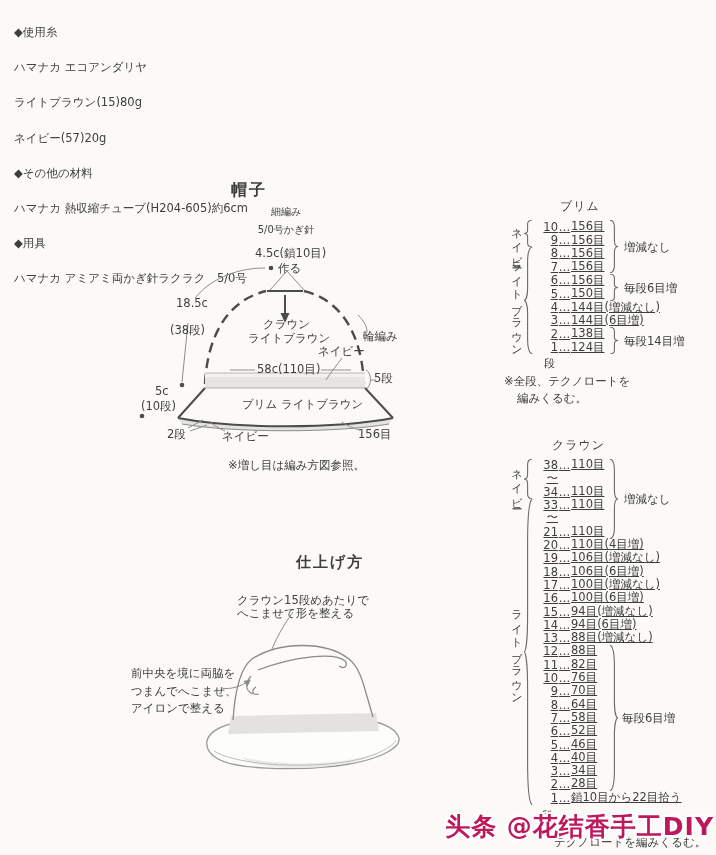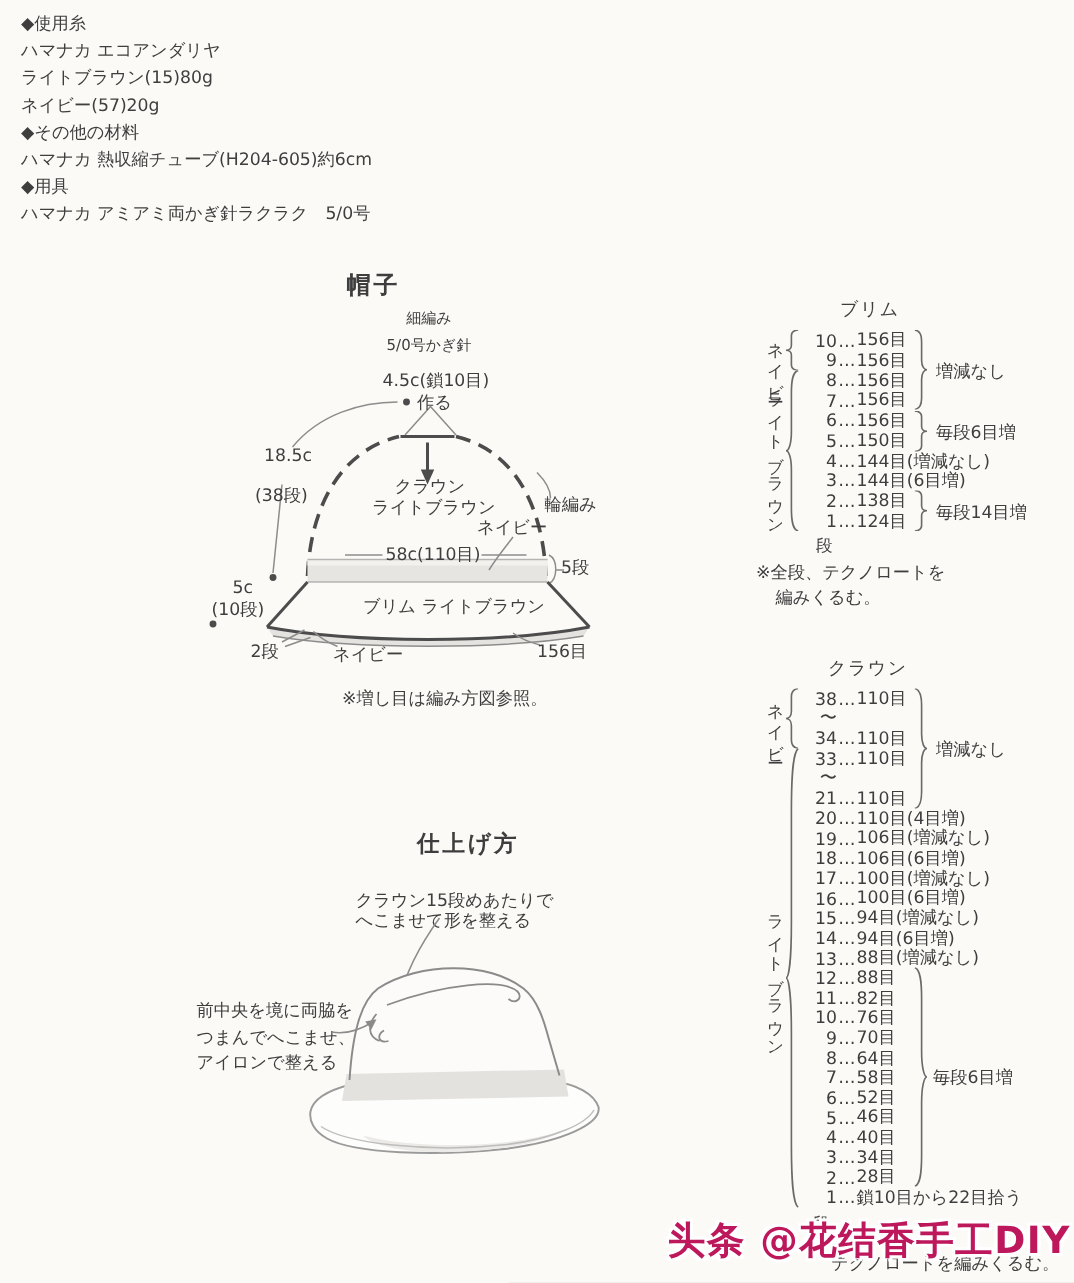--- a/index.html
+++ b/index.html
@@ -1,28 +1,28 @@
 <!DOCTYPE html>
 <html><head>
 <meta charset="utf-8">
 <style>
   html,body{margin:0;padding:0;background:#e8e6e2;}
   #page{position:relative;width:716px;height:855px;background:#fbfaf7;overflow:hidden;
         font-family:"DejaVu Sans","Liberation Sans",sans-serif;color:#3e3e3e;}
   .abs{position:absolute;white-space:nowrap;}
-  .hline{font-size:11.5px;line-height:18.2px;white-space:nowrap;}
+  .hline{font-size:11.5px;line-height:18.2px;white-space:nowrap;margin-top:17px;}
   .lab{position:absolute;font-size:11.5px;line-height:13px;white-space:nowrap;color:#3e3e3e;}
   .t1{font-size:16px;font-weight:bold;text-align:left;letter-spacing:2px;}
   .t2{font-size:10px;text-align:center;margin-top:4px;}
   .ttl{position:absolute;font-size:12px;letter-spacing:1px;}
   .table{position:absolute;}
   .rows{position:absolute;}
-  .trow{display:flex;align-items:center;font-size:11.5px;}
+  .trow{display:flex;align-items:center;font-size:11.5px;text-decoration:underline;}
   .brim .trow{height:13.4px;}
-  .crown .trow{height:13.3px;}
+  .crown .trow{height:13.3px;align-items:flex-end;}
   .rnum{width:24px;text-align:right;}
   .rdots{width:13px;text-align:center;}
   .rtext{white-space:nowrap;}
   .vlabel{position:absolute;writing-mode:vertical-rl;text-orientation:upright;
           font-size:11px;letter-spacing:1.5px;}
   .brace{position:absolute;}
   .bracket-label{position:absolute;font-size:11.5px;white-space:nowrap;}
   .unit{position:absolute;font-size:11px;}
   .note{position:absolute;font-size:11.5px;white-space:nowrap;}
   svg .thin{stroke:#8c8c8c;stroke-width:1;fill:none;}
@@ -330,21 +330,21 @@
       </svg>
     <div class="bracket-label" style="left:134px;top:55px">増減なし</div>
     <svg class="brace" style="left:119px;top:208px" width="9" height="146" viewBox="0 0 10 100" preserveAspectRatio="none">
         <path d="M1 0 C5 1 6 6 6 14 L6 38 C6 46 8 50 10 50 C8 50 6 54 6 62 L6 86 C6 94 5 99 1 100" fill="none" stroke="#6a6a6a" stroke-width="1.1" vector-effect="non-scaling-stroke"></path>
       </svg>
     <div class="bracket-label" style="left:132px;top:274px">毎段6目増</div>
     <div class="unit" style="left:52px;top:371px">段</div>
     <div class="note" style="left:64px;top:398px">テクノロートを編みくるむ。</div>
   </div>
 
-  <div class="lab" style="left:278px;top:556px;font-size:15px;font-weight:bold;letter-spacing:2px">仕上げ方</div>
+  <div class="lab" style="left:296px;top:556px;font-size:15px;font-weight:bold;letter-spacing:2px">仕上げ方</div>
   <div class="lab" style="left:237px;top:594px">クラウン15段めあたりで</div>
   <div class="lab" style="left:237px;top:607px">へこませて形を整える</div>
   <div class="lab" style="left:131px;top:667px">前中央を境に両脇を</div>
   <div class="lab" style="left:131px;top:685px">つまんでへこませ、</div>
   <div class="lab" style="left:131px;top:702px">アイロンで整える</div>
 
   <svg class="abs" style="left:130px;top:590px" width="330" height="220" viewBox="0 0 330 220">
     <path class="thin" d="M163 22 C150 40 140 60 136 77"></path>
     <path class="thin" d="M136 77 L133.5 70.5 M136 77 L141.5 73.5"></path>
     <path d="M77 151 C79 141 92 136 104 133 L240 131 C254 133 266 139 269 148 C271 159 246 171 206 176 C160 181 106 179 88 169 C79 164 76 157 77 151 Z" fill="#fdfdfb" stroke="#9a9a9a" stroke-width="1.3"></path>

